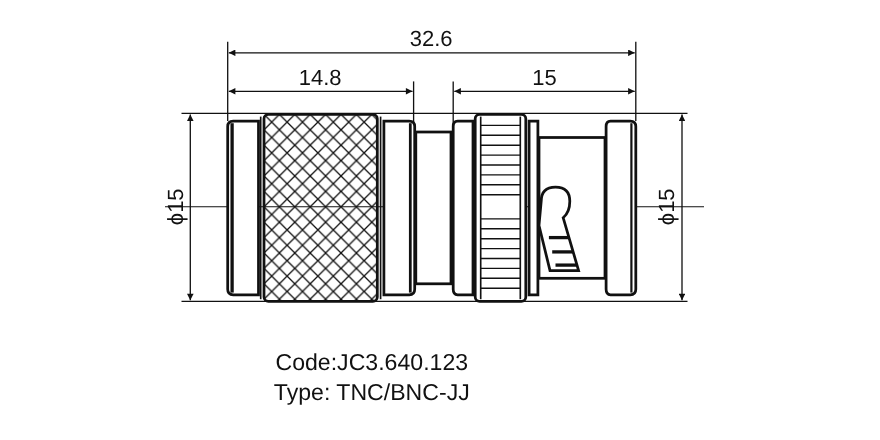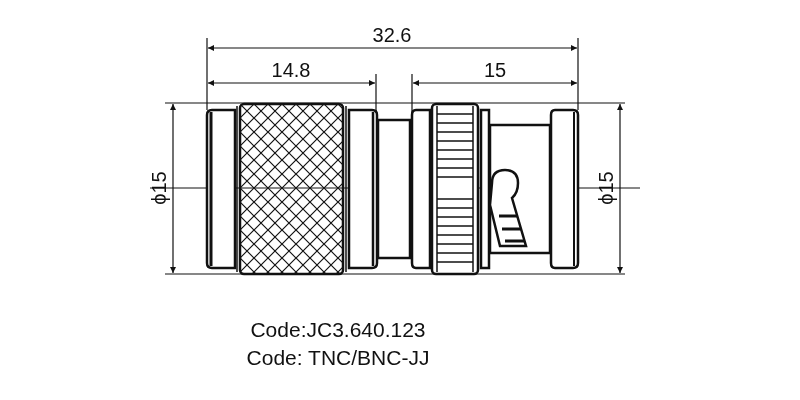--- a/index.html
+++ b/index.html
@@ -98,13 +98,13 @@
     <line x1="499" y1="216" x2="518" y2="216" stroke-width="3"></line>
     <line x1="502" y1="229" x2="521" y2="229" stroke-width="3"></line>
     <line x1="505" y1="241" x2="524" y2="241" stroke-width="3"></line>
 
     <path d="M555 110 L573 110 Q578 110 578 115 L578 263 Q578 268 573 268 L555 268 Q551 268 551 263 L551 115 Q551 110 555 110 Z" stroke-width="2.5"></path>
     <line x1="574" y1="112" x2="574" y2="266" stroke-width="2"></line>
   </g>
 </svg>
 
 <div class="caption cap1">Code:JC3.640.123</div>
-<div class="caption cap2">Code: TNC/BNC-JJ</div>
+<div class="caption cap2">Type: TNC/BNC-JJ</div>
 
 </body></html>

